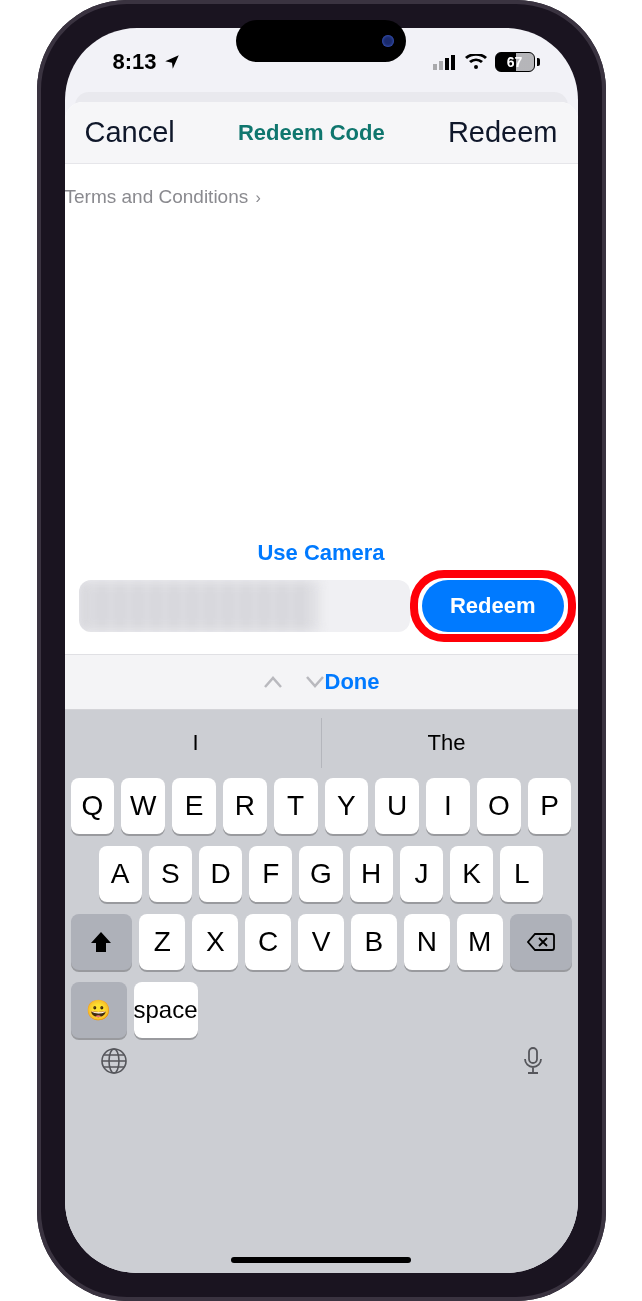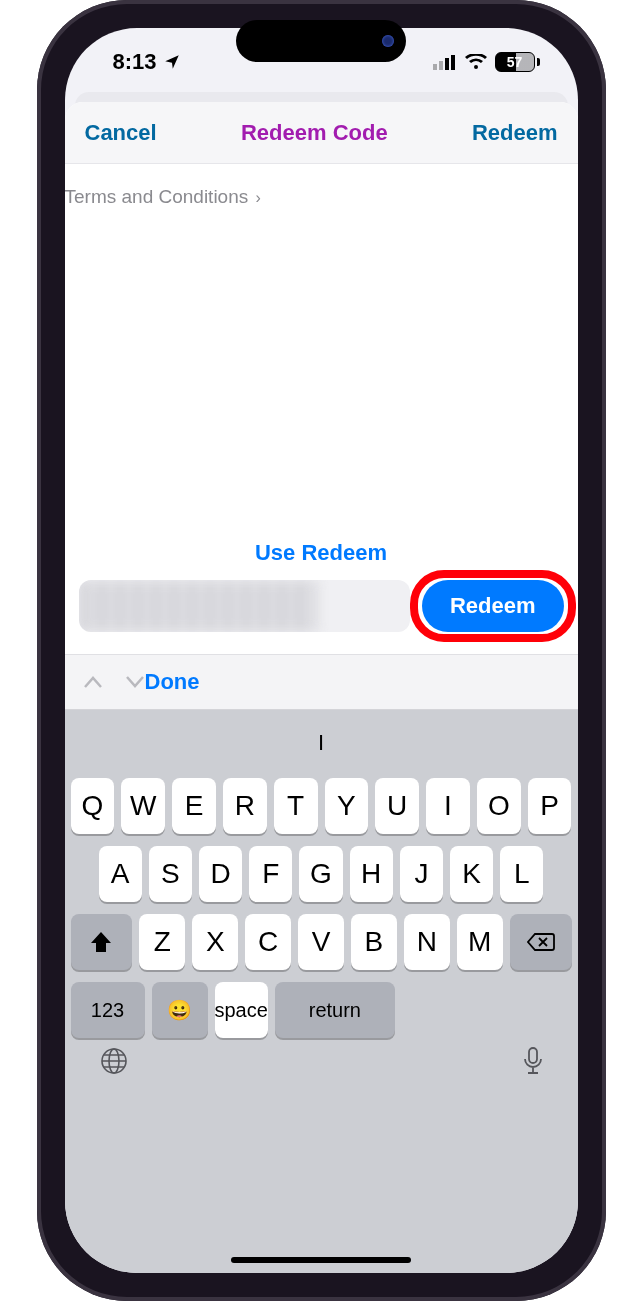--- a/index.html
+++ b/index.html
@@ -78,22 +78,22 @@
       display:flex; flex-direction:column;
     }
     .nav-bar {
       height: 62px;
       display:flex; align-items:center; justify-content:space-between;
       padding: 0 20px;
       background: #f6f6f8;
       border-radius: 18px 18px 0 0;
       border-bottom: 1px solid #e6e6ea;
     }
-    .nav-link { color:#0369a1; font-size:22px; font-weight:700; cursor:pointer; }
-    .nav-title { font-size:22px; font-weight:600; color:#a21caf; }
+    .nav-link { color:#0f172a; font-size:29px; font-weight:400; cursor:pointer; }
+    .nav-title { font-size:22px; font-weight:600; color:#0f766e; }
 
     .sheet-body { padding: 0 0 22px 0; background:#fff; }
     .terms-row {
       color:#8a8a8f; font-size:19px; padding:22px 0 10px 0;
       cursor:pointer;
     }
     .terms-row .chev { font-size:16px; margin-left:2px; }
     .spacer { height: 322px; }
 
     .use-camera {
@@ -124,21 +124,21 @@
     }
     .redeem-btn {
       position:relative; z-index:1;
       background:#007aff; color:#fff; border:none; border-radius:26px;
       height:52px; padding:0 28px; font-size:22px; font-weight:600; cursor:pointer;
     }
 
     
     .kb-acc {
       height:56px; background:#f4f4f6; border-top:1px solid #e0e0e4; border-bottom:1px solid #d4d4d8;
-      display:flex; align-items:center; justify-content:flex-start; padding:0 18px;
+      display:flex; align-items:center; justify-content:center; padding:0 18px;
     }
     .kb-acc-left { display:flex; gap:22px; }
     .kb-chev { color:#b9b9be; font-size:22px; display:flex; align-items:center; }
     .kb-done { color:#007aff; font-size:22px; font-weight:600; cursor:pointer; }
 
     
     .keyboard {
       background:#ccced3; flex:1; padding:8px 6px 8px 6px;
       display:flex; flex-direction:column;
     }
@@ -159,21 +159,21 @@
     }
     .key.fn { background:#aeb1b9; }
     .key.fn.light { background:#aeb1b9; font-size:20px; }
     .row2 { padding: 0 28px; }
     .row3 .key { flex:1; }
     .row3 .shift, .row3 .bksp { flex:1.35; }
     .row4 .key { flex: 0 0 auto; }
     .row4 { display:flex; gap:7px; }
     .k-123 { width:74px; font-size:20px; }
     .k-emoji { width:56px; font-size:24px; }
-    .k-space { flex:1; font-size:20px; }
+    .k-space { flex:1; font-size:24px; }
     .k-return { width:120px; font-size:20px; }
 
     .kb-bottom {
       display:flex; justify-content:space-between; align-items:center;
       padding:8px 28px 2px 28px; color:#55565b;
     }
     .home-ind {
       position:absolute; bottom:10px; left:50%; transform:translateX(-50%);
       width:180px; height:6px; background:#000; border-radius:4px;
     }
@@ -205,42 +205,42 @@
               <rect x="18" y="1" width="4" height="15" fill="#000"></rect>
             </svg>
         </span>
         <span class="wifi">
           <svg width="22" height="16" viewBox="0 0 22 16" fill="#000">
               <path d="M11 15a2 2 0 100-4 2 2 0 000 4zM4 7a11 11 0 0114 0l-2 2a8 8 0 00-10 0zM0 3a17 17 0 0122 0l-2 2a14 14 0 00-18 0z"></path>
             </svg>
         </span>
         <span class="battery-box">
           <span class="battery-body">
-              <span style="color:#fff;position:relative;z-index:1">57</span>
+              <span style="color:#fff;position:relative;z-index:1">67</span>
             </span>
           <span class="battery-nub"></span>
         </span>
       </div>
     </div>
 
     <div class="bg-sheet-peek"></div>
 
     <div class="sheet">
       <div class="nav-bar">
         <span class="nav-link">Cancel</span>
         <span class="nav-title">Redeem Code</span>
         <span class="nav-link">Redeem</span>
       </div>
       <div class="sheet-body">
         <div class="terms-row">
           <span>Terms and Conditions</span>
           <span class="chev">›</span>
         </div>
         <div class="spacer"></div>
-        <div class="use-camera">Use Redeem</div>
+        <div class="use-camera">Use Camera</div>
         <div class="code-row">
           <div class="code-input" value="">
             <div class="blur-fill"></div>
           </div>
           <div class="redeem-hl">
             <button class="redeem-btn">Redeem</button>
           </div>
         </div>
       </div>
     </div>
@@ -257,20 +257,21 @@
               <path d="M2 2 L10 11 L18 2"></path>
             </svg>
         </span>
       </div>
       <span class="kb-done">Done</span>
     </div>
 
     <div class="keyboard">
       <div class="sugg-row">
         <div class="sugg">I</div>
+        <div class="sugg">The</div>
       </div>
 
       <div class="key-row row1">
         <div class="key">Q</div>
         <div class="key">W</div>
         <div class="key">E</div>
         <div class="key">R</div>
         <div class="key">T</div>
         <div class="key">Y</div>
         <div class="key">U</div>
@@ -306,24 +307,22 @@
         <div class="key">M</div>
         <div class="key fn bksp">
           <svg width="28" height="20" viewBox="0 0 28 20" fill="none" stroke="#000" stroke-width="1.8">
               <path d="M8 2 H25 A2 2 0 0 1 27 4 V16 A2 2 0 0 1 25 18 H8 L1 10 Z"></path>
               <path d="M12 6 L20 14 M20 6 L12 14"></path>
             </svg>
         </div>
       </div>
 
       <div class="row4">
-        <div class="key fn light k-123">123</div>
         <div class="key fn light k-emoji">😀</div>
         <div class="key k-space">space</div>
-        <div class="key fn light k-return">return</div>
       </div>
 
       <div class="kb-bottom">
         <span>
           <svg width="30" height="30" viewBox="0 0 30 30" fill="none" stroke="#55565b" stroke-width="1.6">
               <circle cx="15" cy="15" r="12"></circle>
               <ellipse cx="15" cy="15" rx="5" ry="12"></ellipse>
               <path d="M3 15 H27 M5 9 H25 M5 21 H25"></path>
             </svg>
         </span>

